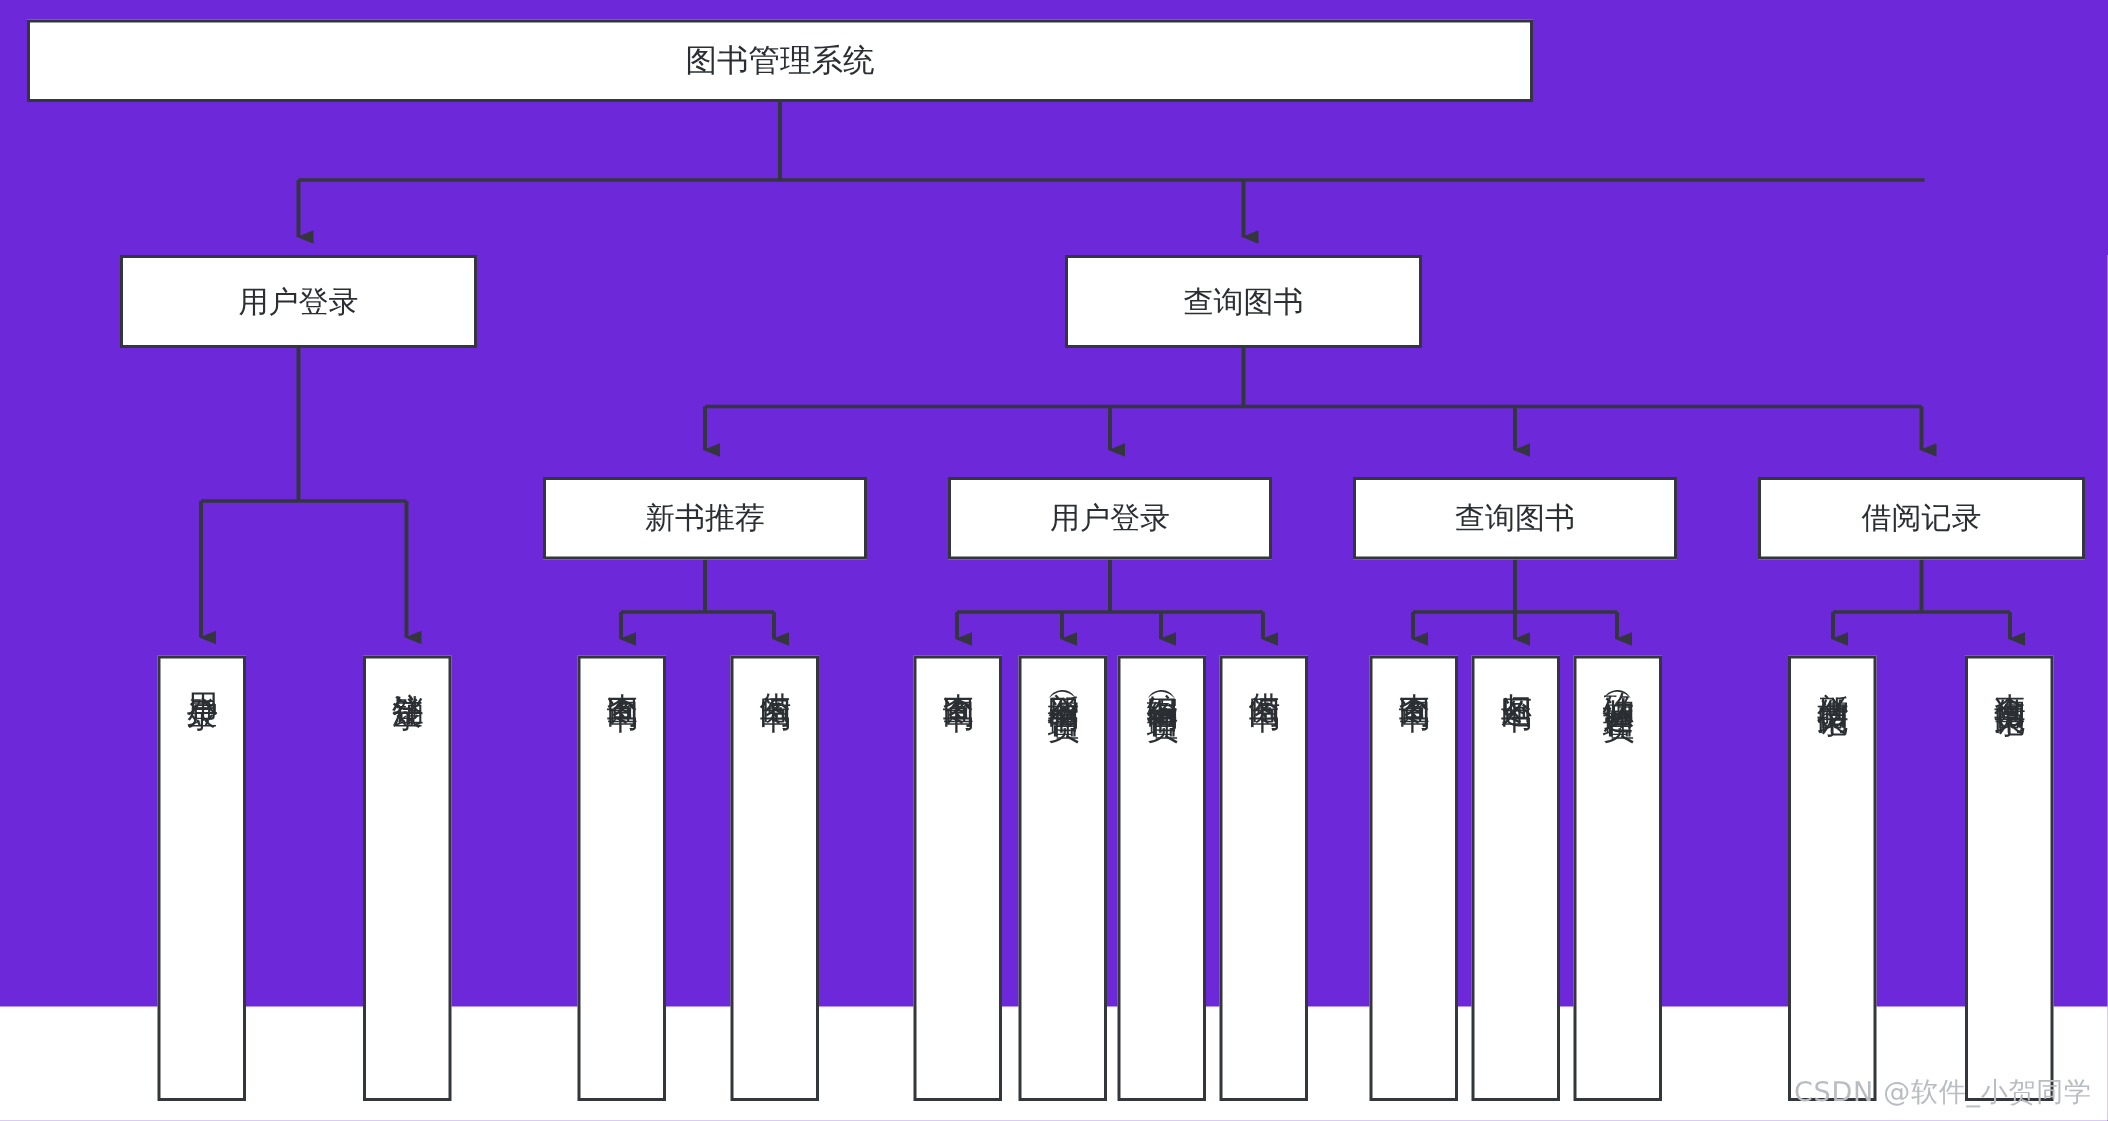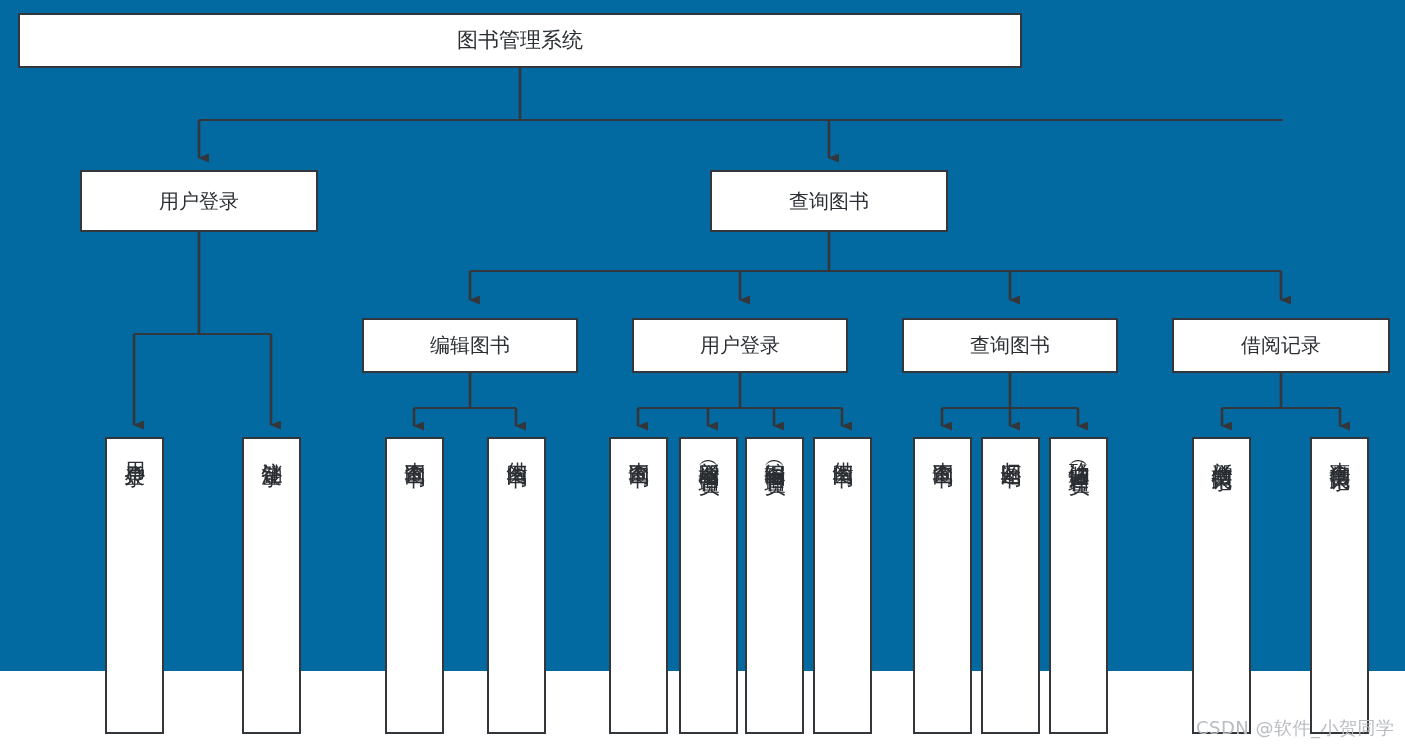--- a/index.html
+++ b/index.html
@@ -10,21 +10,21 @@
   body {
     width: 1405px;
     height: 747px;
     font-family: "DejaVu Sans", "Liberation Sans", sans-serif;
     overflow: hidden;
   }
   #diagram-root {
     position: relative;
     width: 1405px;
     height: 671px;
-    background: #0369a1;
+    background: #6d28d9;
   }
   svg#tree-svg {
     position: absolute;
     left: 0;
     top: 0;
     width: 1405px;
     height: 747px;
   }
   .node-box {
     position: absolute;
@@ -130,21 +130,21 @@
 
   <div class="node-box node-level2" style="left:80px; top:170px; width:238px; height:62px;">
     <span class="node-label">用户登录</span>
   </div>
 
   <div class="node-box node-level2" style="left:710px; top:170px; width:238px; height:62px;">
     <span class="node-label">查询图书</span>
   </div>
 
   <div class="node-box node-level3" style="left:362px; top:318px; width:216px; height:55px;">
-    <span class="node-label">编辑图书</span>
+    <span class="node-label">新书推荐</span>
   </div>
 
   <div class="node-box node-level3" style="left:632px; top:318px; width:216px; height:55px;">
     <span class="node-label">用户登录</span>
   </div>
 
   <div class="node-box node-level3" style="left:902px; top:318px; width:216px; height:55px;">
     <span class="node-label">查询图书</span>
   </div>
 

